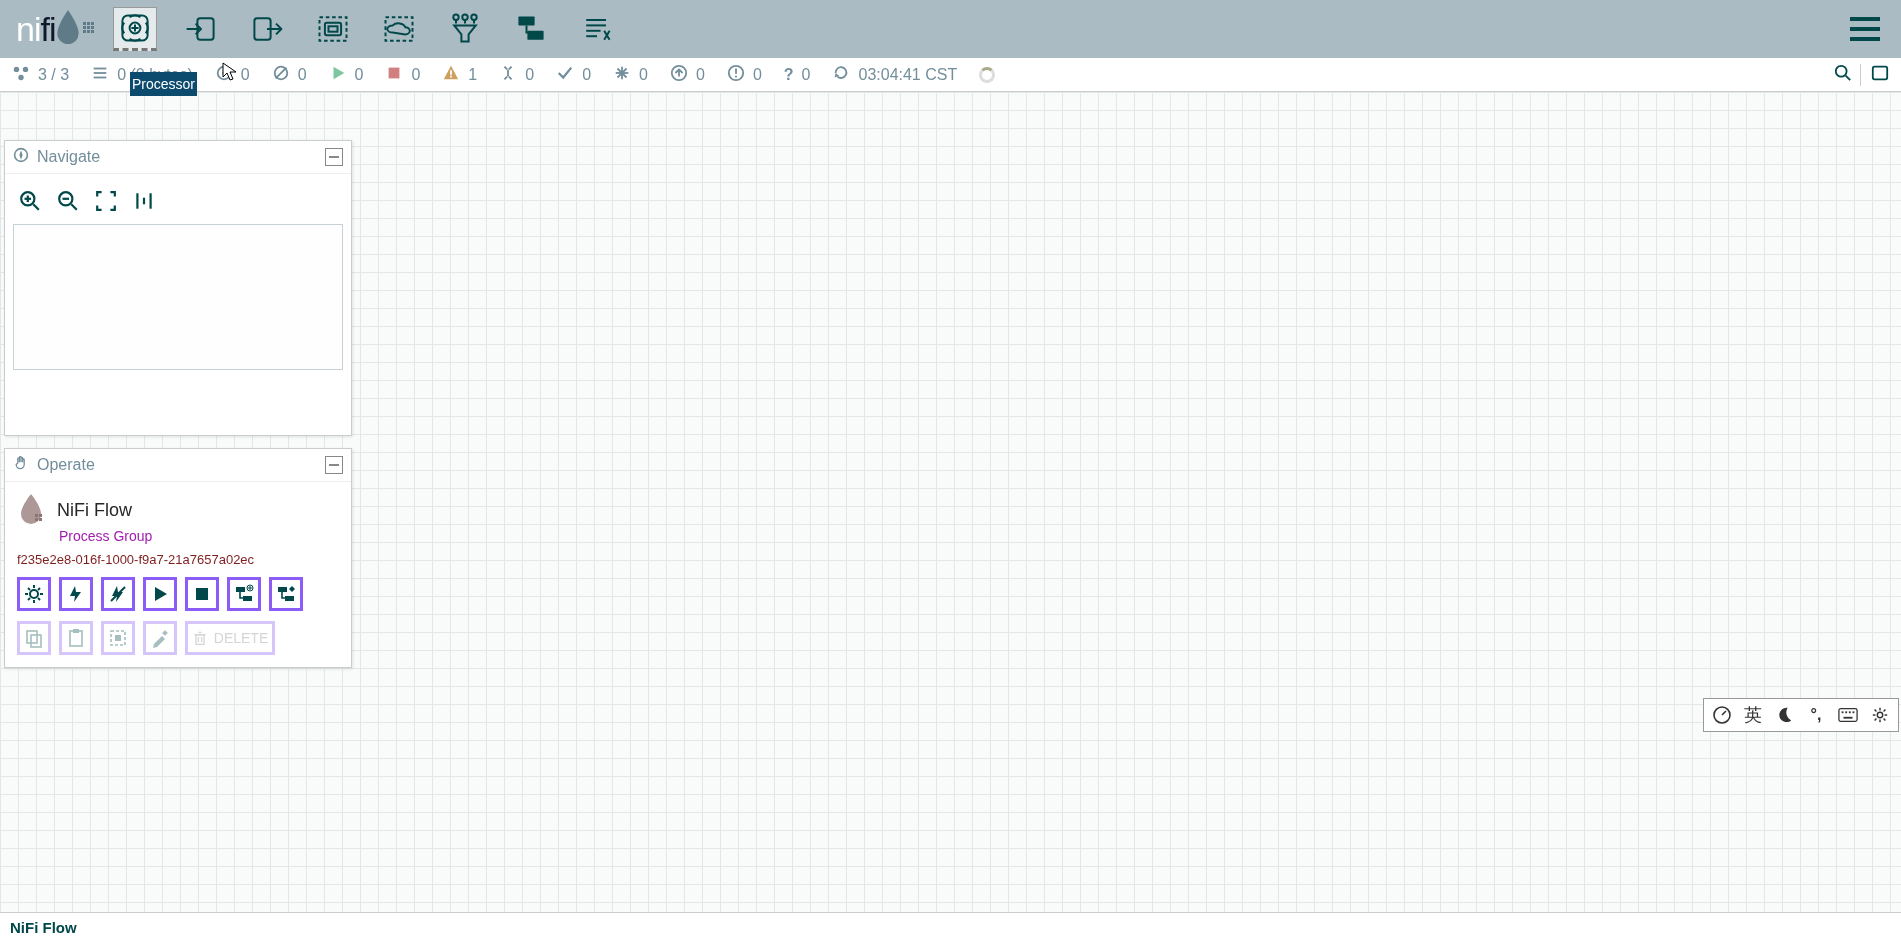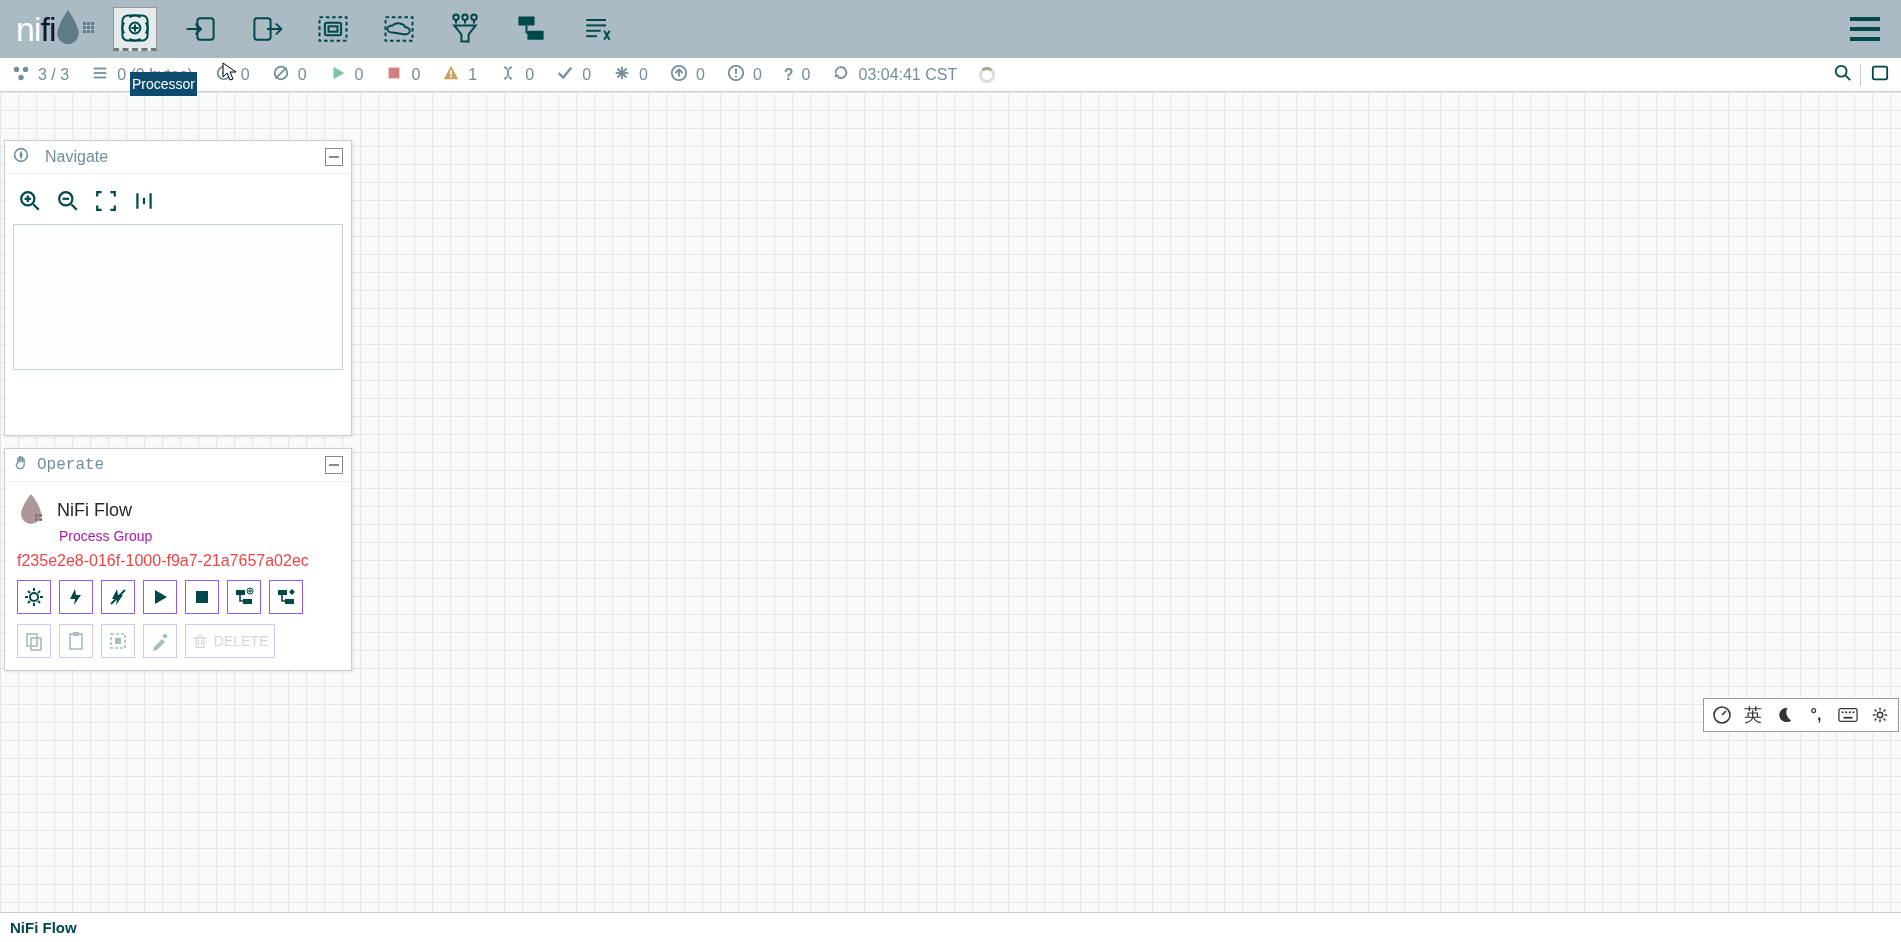--- a/index.html
+++ b/index.html
@@ -44,23 +44,23 @@
 
 .nav-panel { top:140px; left:4px; height:296px;}
 .nav-tools { display:flex; gap:12px; padding:4px 4px 10px 4px; }
 .nav-tools .nbtn { width:26px; height:26px; display:flex; align-items:center; justify-content:center; color:#004849; cursor:pointer;}
 .birdseye { border:1px solid #c7d2d7; height:146px; background:#fefefe;}
 
 .op-panel { top:448px; left:4px; }
 .op-flow { display:flex; align-items:center; gap:10px; padding:4px 2px 2px 2px;}
 .op-flow-title { font-size:18px; color:#262626; font-weight:500;}
 .op-flow-sub { font-size:14px; color:#a21caf; padding-left:46px; margin-top:-2px;}
-.op-id { font-size:16px; color:#ef4444; padding:8px 4px 8px 4px; word-break:break-all;}
+.op-id { font-size:13px; color:#7f1d1d; padding:8px 4px 8px 4px; word-break:break-all;}
 .op-icons { display:flex; gap:8px; padding:2px 4px; flex-wrap:wrap;}
-.op-icons .obtn { width:34px; height:34px; border:1px solid #8b5cf6; display:flex; align-items:center; justify-content:center; color:#004849; cursor:pointer; background:#fff;}
+.op-icons .obtn { width:34px; height:34px; border:3px solid #8b5cf6; display:flex; align-items:center; justify-content:center; color:#004849; cursor:pointer; background:#fff;}
 .op-icons .obtn.disabled { opacity:.35; cursor:default;}
 .op-icons .del { width:90px; display:flex; align-items:center; justify-content:center; gap:6px; font-size:14px; color:#888;}
 
 
 .ime { position:absolute; right:2px; bottom:210px; background:#fff; border:1px solid #999; display:flex; align-items:center; gap:12px; padding:4px 8px;}
 .ime span { font-size:16px; color:#333; }
 .ime .s { width:20px; height:20px; display:flex; align-items:center; justify-content:center;}
 
 
 .breadcrumb { position:absolute; bottom:0; left:0; right:0; height:30px; background:#fff; border-top:1px solid #ccc; display:flex; align-items:center; padding:0 10px; color:#004849; font-size:15px; font-weight:600;}
@@ -313,21 +313,21 @@
 </div>
 
 <div class="canvas"></div>
 
 <div class="panel nav-panel">
   <div class="panel-header">
     <span><svg width="16" height="16" viewBox="0 0 20 20">
           <circle cx="10" cy="10" r="8" fill="none" stroke="#728e9b" stroke-width="2"></circle>
           <path d="M10 4 l2 6-2 6-2-6z" fill="#728e9b"></path>
         </svg></span>
-    <span style="margin-left:16px;">Navigate</span>
+    <span style="margin-left:8px;">Navigate</span>
     <span class="collapse"></span>
   </div>
   <div class="panel-body">
     <div class="nav-tools">
       <span class="nbtn">
           <svg width="22" height="22" viewBox="0 0 20 20">
             <circle cx="8" cy="8" r="6" fill="none" stroke="#004849" stroke-width="2"></circle>
             <line x1="8" y1="5" x2="8" y2="11" stroke="#004849" stroke-width="2"></line>
             <line x1="5" y1="8" x2="11" y2="8" stroke="#004849" stroke-width="2"></line>
             <line x1="13" y1="13" x2="18" y2="18" stroke="#004849" stroke-width="2"></line>
@@ -359,21 +359,21 @@
     </div>
     <div class="birdseye"></div>
   </div>
 </div>
 
 <div class="panel op-panel">
   <div class="panel-header">
     <span><svg width="16" height="16" viewBox="0 0 20 20">
           <path fill="none" stroke="#728e9b" stroke-width="1.6" d="M6 10 v-5 a1 1 0 0 1 2 0 v4 v-6 a1 1 0 0 1 2 0 v6 v-5 a1 1 0 0 1 2 0 v5 v-3 a1 1 0 0 1 2 0 v6 a5 5 0 0 1-10 0 z"></path>
         </svg></span>
-    <span style="margin-left:8px;font-family:Liberation Mono, monospace;">Operate</span>
+    <span style="margin-left:8px;">Operate</span>
     <span class="collapse"></span>
   </div>
   <div class="panel-body" style="padding-top:6px;">
     <div class="op-flow">
       <span><svg width="32" height="32" viewBox="0 0 32 32">
             <path fill="#ad9897" d="M16 2 C16 2 6 14 6 22 a10 10 0 0 0 20 0 C26 14 16 2 16 2 Z"></path>
             <g fill="#8a7574">
               <rect x="20" y="22" width="3" height="3"></rect>
               <rect x="24" y="22" width="3" height="3"></rect>
               <rect x="20" y="26" width="3" height="3"></rect>

